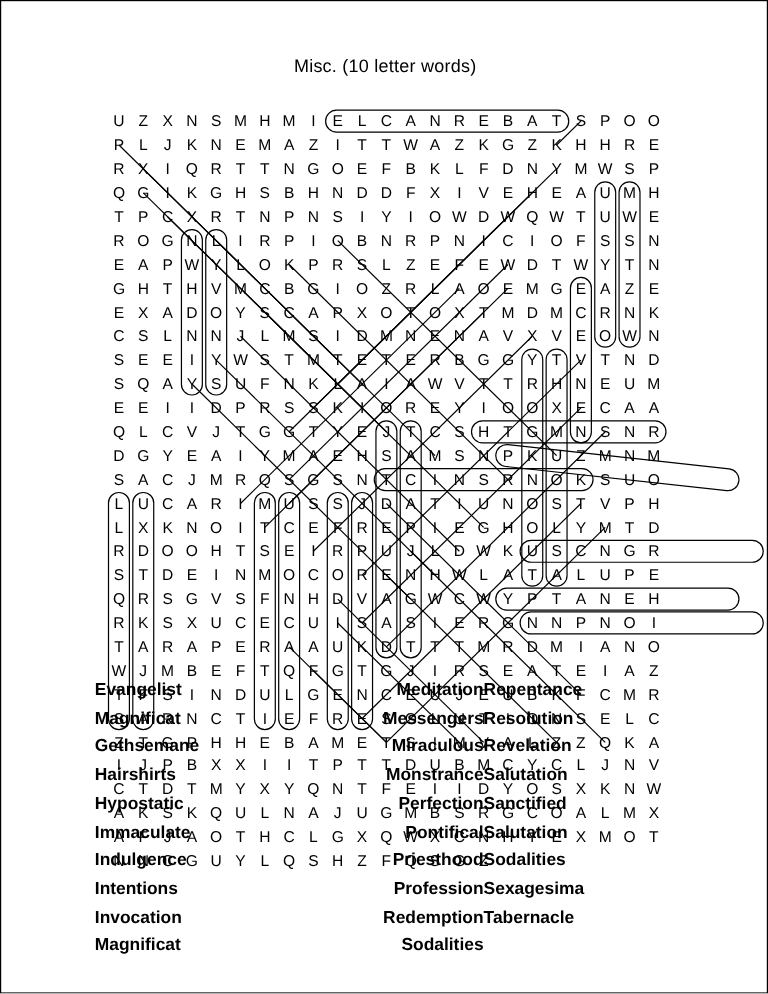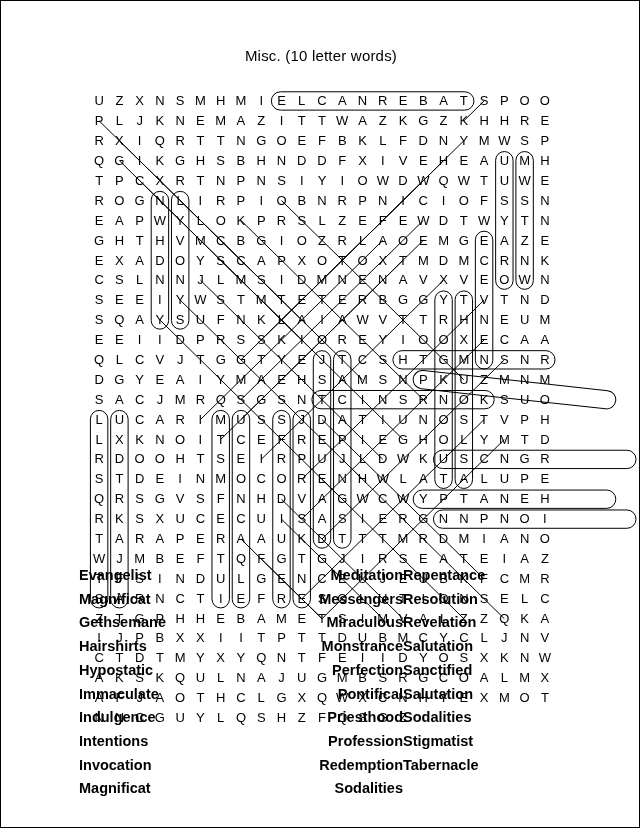--- a/index.html
+++ b/index.html
@@ -928,18 +928,18 @@
         <div class="word-item">Sodalities</div>
       </div>
       <div class="word-col c3">
         <div class="word-item">Repentance</div>
         <div class="word-item">Resolution</div>
         <div class="word-item">Revelation</div>
         <div class="word-item">Salutation</div>
         <div class="word-item">Sanctified</div>
         <div class="word-item">Salutation</div>
         <div class="word-item">Sodalities</div>
-        <div class="word-item">Stigmatist</div>
+        <div class="word-item">Sexagesima</div>
         <div class="word-item">Tabernacle</div>
       </div>
     </div>
 
 </div>
 
 </body></html>

